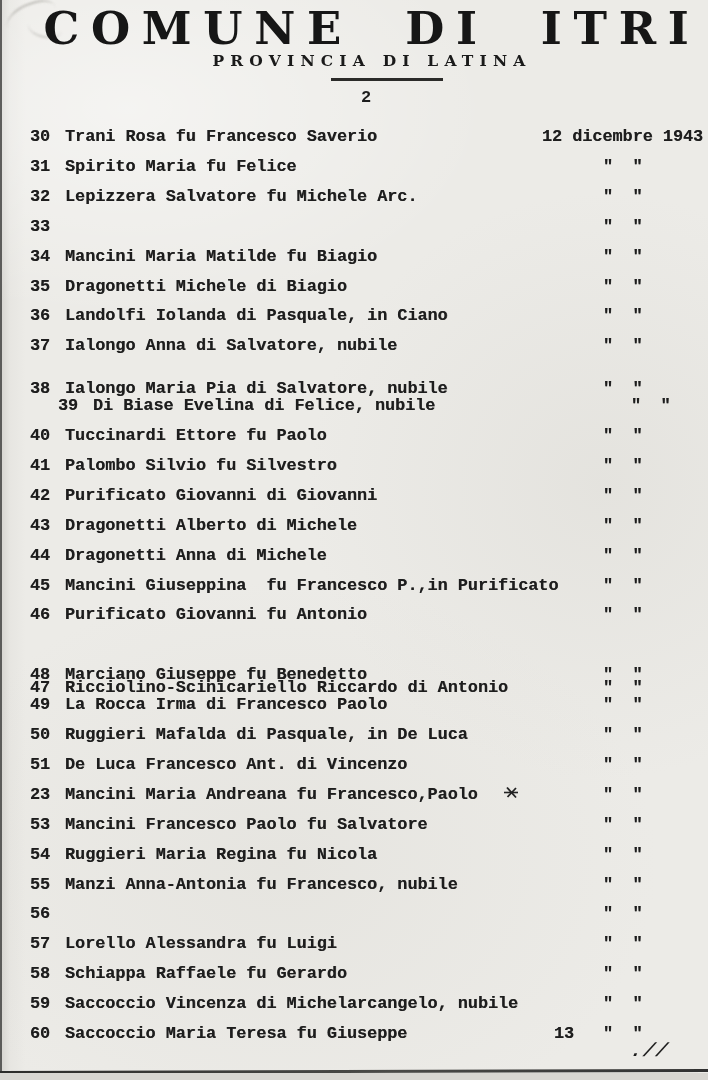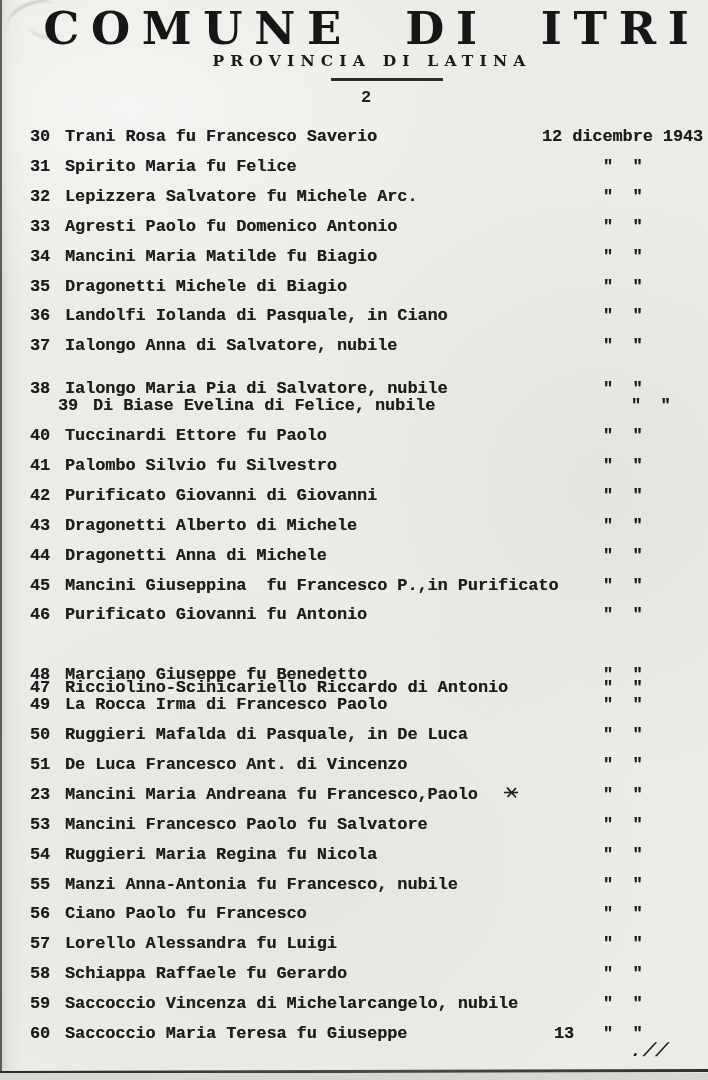--- a/index.html
+++ b/index.html
@@ -128,21 +128,20 @@
         <span class="name">Spirito Maria fu Felice</span>
         <span class="date-ditto">" "</span>
       </div>
       <div class="row" style="top: 186.8px;">
         <span class="num">32</span>
         <span class="name">Lepizzera Salvatore fu Michele Arc.</span>
         <span class="date-ditto">" "</span>
       </div>
       <div class="row" style="top: 216.7px;">
         <span class="num">33</span>
-        <span class="name">Agresti Paolo fu Domenico Antonio</span>
         <span class="date-ditto">" "</span>
       </div>
       <div class="row" style="top: 246.6px; padding-left: 46px;">
         <span class="num">34</span>
         <span class="name">Mancini Maria Matilde fu Biagio</span>
         <span class="date-ditto">" "</span>
       </div>
       <div class="row" style="top: 276.5px;">
         <span class="num">35</span>
         <span class="name">Dragonetti Michele di Biagio</span>
@@ -248,21 +247,20 @@
         <span class="name">Ruggieri Maria Regina fu Nicola</span>
         <span class="date-ditto">" "</span>
       </div>
       <div class="row" style="top: 874.5px;">
         <span class="num">55</span>
         <span class="name">Manzi Anna-Antonia fu Francesco, nubile</span>
         <span class="date-ditto">" "</span>
       </div>
       <div class="row" style="top: 904.4px;">
         <span class="num">56</span>
-        <span class="name">Ciano Paolo fu Francesco</span>
         <span class="date-ditto">" "</span>
       </div>
       <div class="row" style="top: 934.3px;">
         <span class="num">57</span>
         <span class="name">Lorello Alessandra fu Luigi</span>
         <span class="date-ditto">" "</span>
       </div>
       <div class="row" style="top: 964.2px;">
         <span class="num">58</span>
         <span class="name">Schiappa Raffaele fu Gerardo</span>

